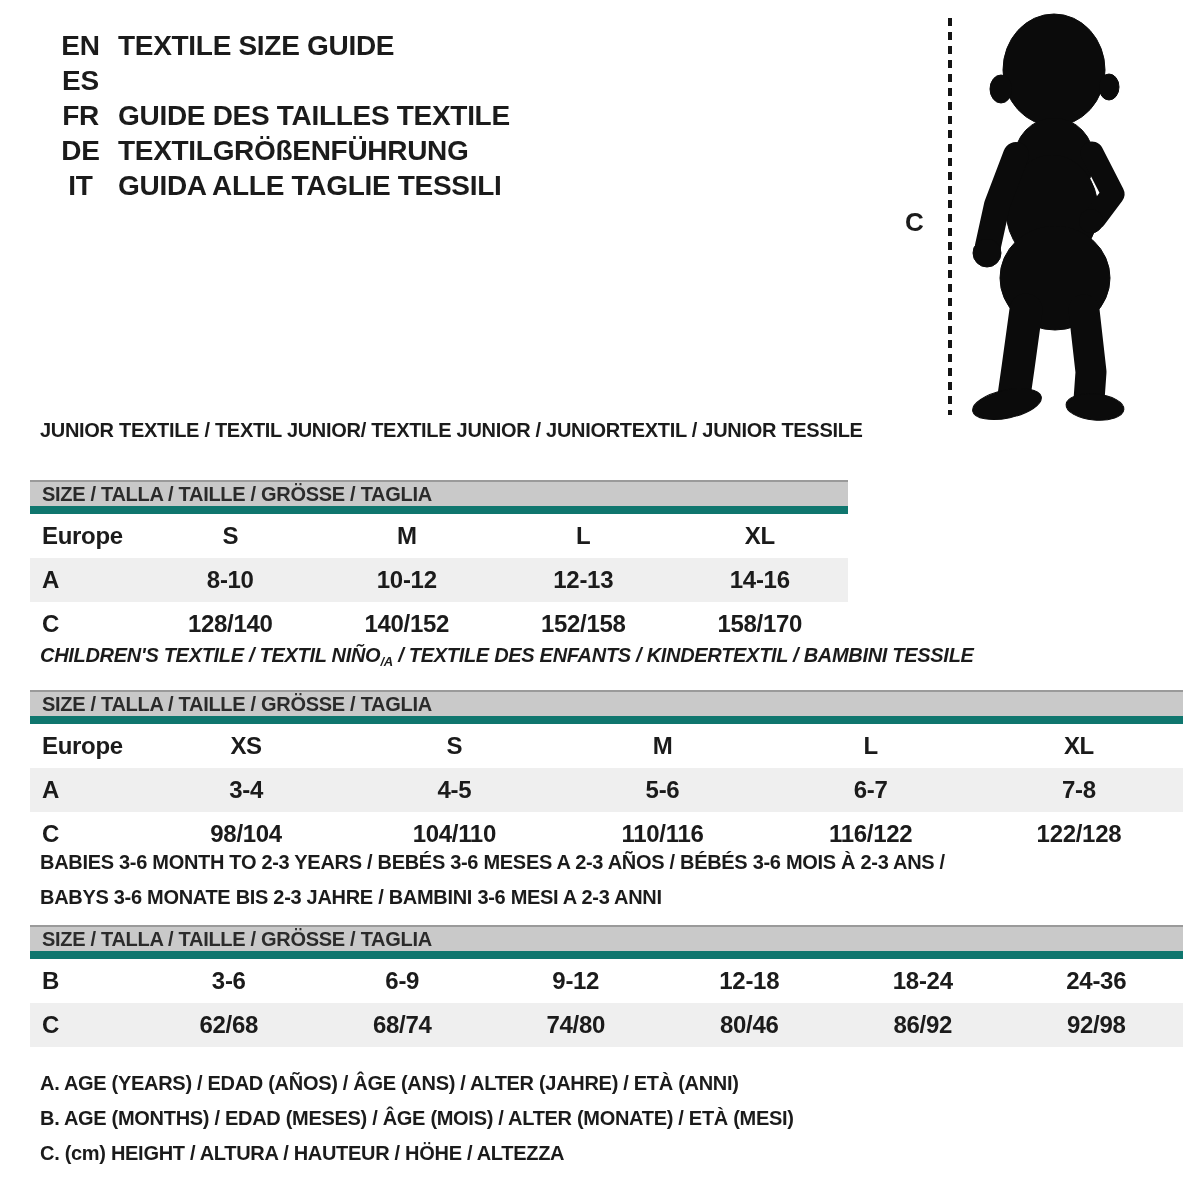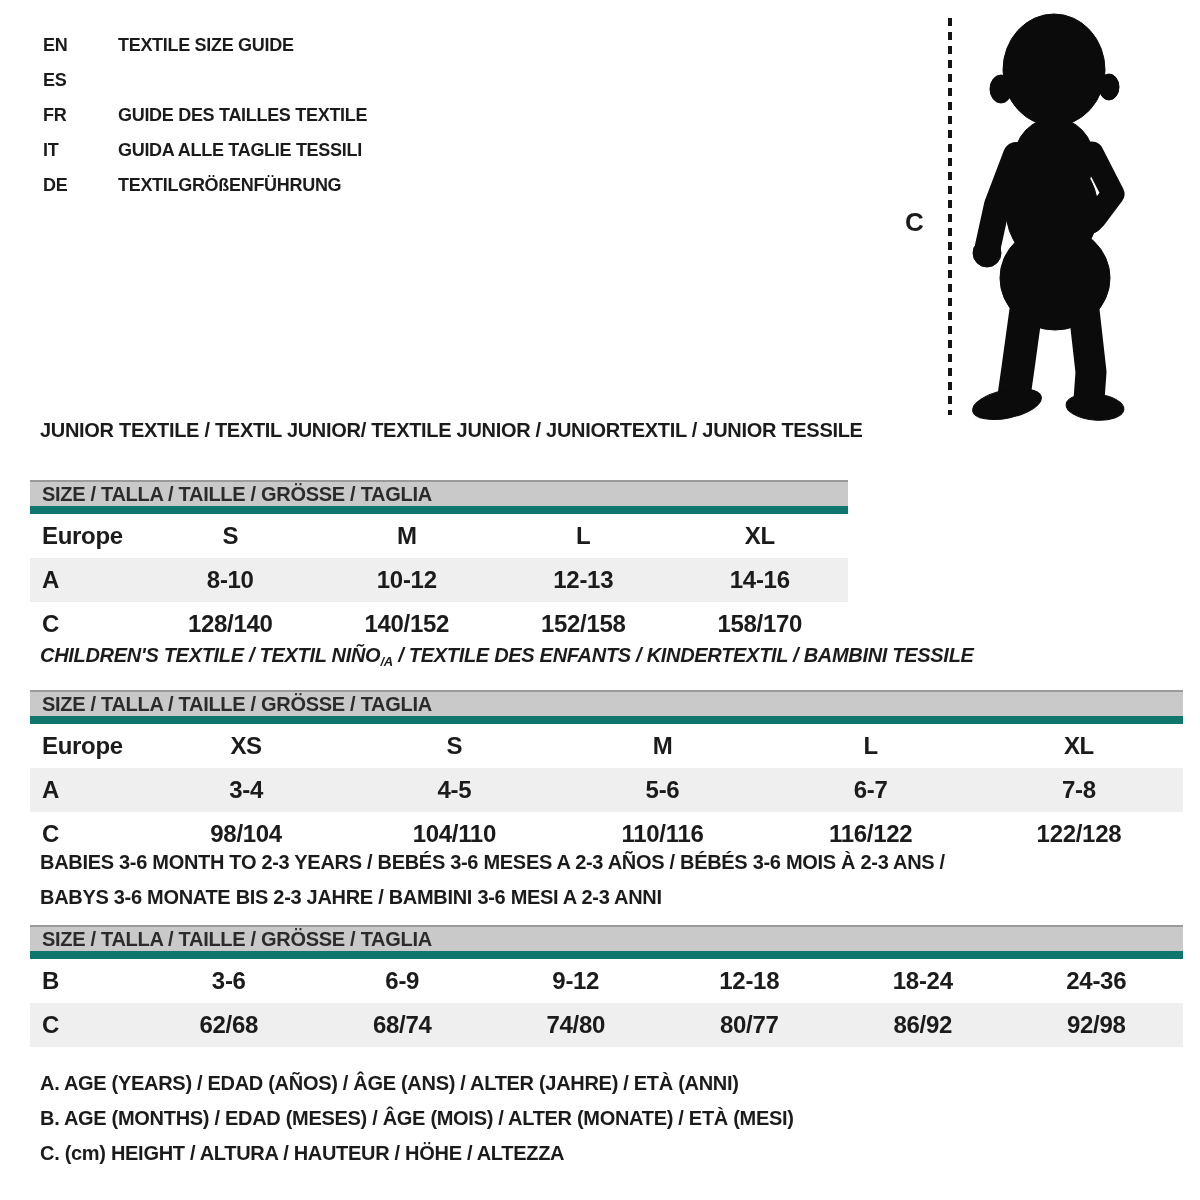--- a/index.html
+++ b/index.html
@@ -4,21 +4,21 @@
 <style>
   html,body{margin:0;padding:0;}
   body{
     width:1200px;height:1200px;position:relative;overflow:hidden;
     background:#ffffff;color:#1b1b1b;
     font-family:"Liberation Sans", sans-serif;font-weight:700;
     letter-spacing:-0.3px;
   }
   
   .lang-block{position:absolute;left:43px;top:28px;}
-  .lang-row{display:flex;line-height:35px;font-size:18px;}
+  .lang-row{display:flex;line-height:35px;font-size:28px;text-align:center;}
   .lang-code{width:75px;}
   
   .measure-line{
     position:absolute;left:948px;top:18px;width:4px;height:397px;
     background:repeating-linear-gradient(to bottom,#141414 0 8px,transparent 8px 14px);
   }
   .measure-label{position:absolute;left:905px;top:207px;font-size:26px;}
   .silhouette{position:absolute;left:962px;top:10px;}
   
   .section-title{position:absolute;left:40px;font-size:20px;white-space:nowrap;}
@@ -46,26 +46,26 @@
     <span class="lang-label">TEXTILE SIZE GUIDE</span>
   </div>
   <div class="lang-row">
     <span class="lang-code">ES</span>
   </div>
   <div class="lang-row">
     <span class="lang-code">FR</span>
     <span class="lang-label">GUIDE DES TAILLES TEXTILE</span>
   </div>
   <div class="lang-row">
+    <span class="lang-code">DE</span>
+    <span class="lang-label">TEXTILGRÖßENFÜHRUNG</span>
+  </div>
+  <div class="lang-row">
     <span class="lang-code">IT</span>
     <span class="lang-label">GUIDA ALLE TAGLIE TESSILI</span>
-  </div>
-  <div class="lang-row">
-    <span class="lang-code">DE</span>
-    <span class="lang-label">TEXTILGRÖßENFÜHRUNG</span>
   </div>
 </div>
 
 <span class="measure-label">C</span>
 <div class="measure-line"></div>
 <svg class="silhouette" width="180" height="412" viewBox="0 0 180 412" aria-hidden="true">
   <g fill="#0b0b0b" stroke="#0b0b0b">
 
     <ellipse cx="92" cy="60" rx="51" ry="56"></ellipse>
     <ellipse cx="39" cy="79" rx="11" ry="14"></ellipse>
@@ -158,21 +158,21 @@
     <span class="cell">9-12</span>
     <span class="cell">12-18</span>
     <span class="cell">18-24</span>
     <span class="cell">24-36</span>
   </div>
   <div class="trow shade">
     <span class="label-cell">C</span>
     <span class="cell">62/68</span>
     <span class="cell">68/74</span>
     <span class="cell">74/80</span>
-    <span class="cell">80/77</span>
+    <span class="cell">80/46</span>
     <span class="cell">86/92</span>
     <span class="cell">92/98</span>
   </div>
 </div>
 
 <div class="legend-block">
   <div class="legend-line">A. AGE (YEARS) / EDAD (AÑOS) / ÂGE (ANS) / ALTER (JAHRE) / ETÀ (ANNI)</div>
   <div class="legend-line">B. AGE (MONTHS) / EDAD (MESES) / ÂGE (MOIS) / ALTER (MONATE) / ETÀ (MESI)</div>
   <div class="legend-line">C. (cm) HEIGHT / ALTURA / HAUTEUR / HÖHE / ALTEZZA</div>
 </div>

